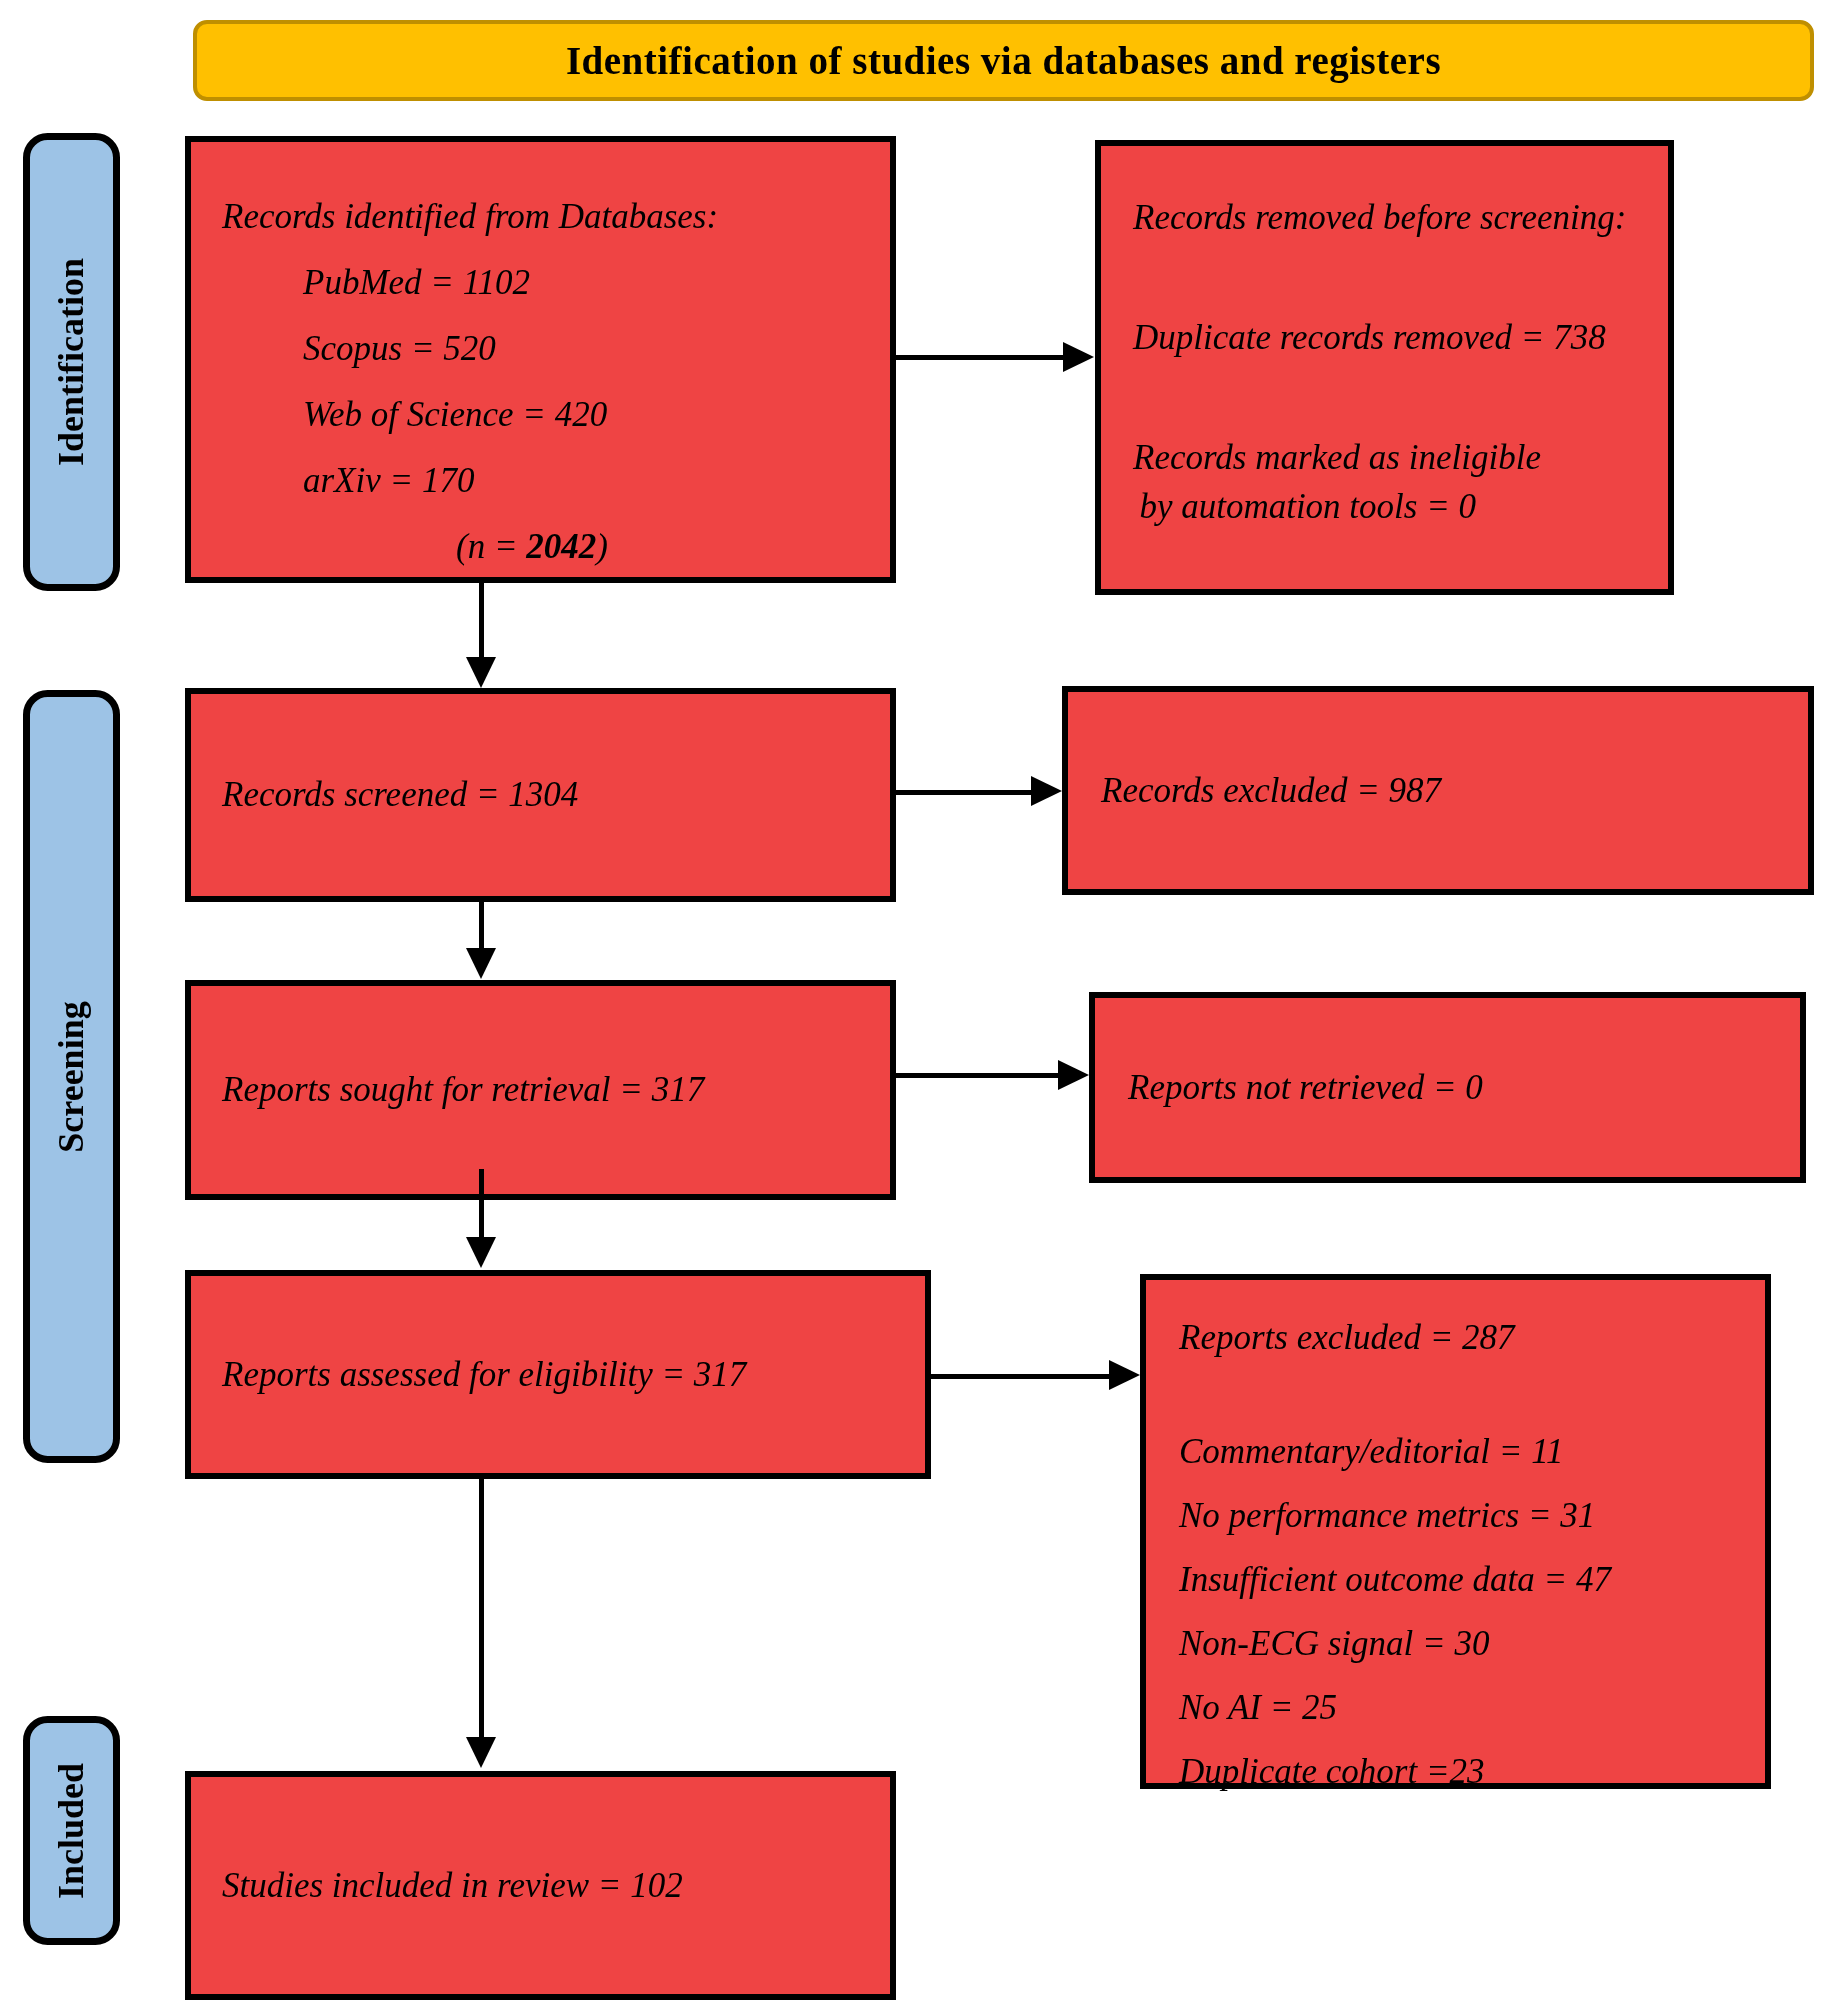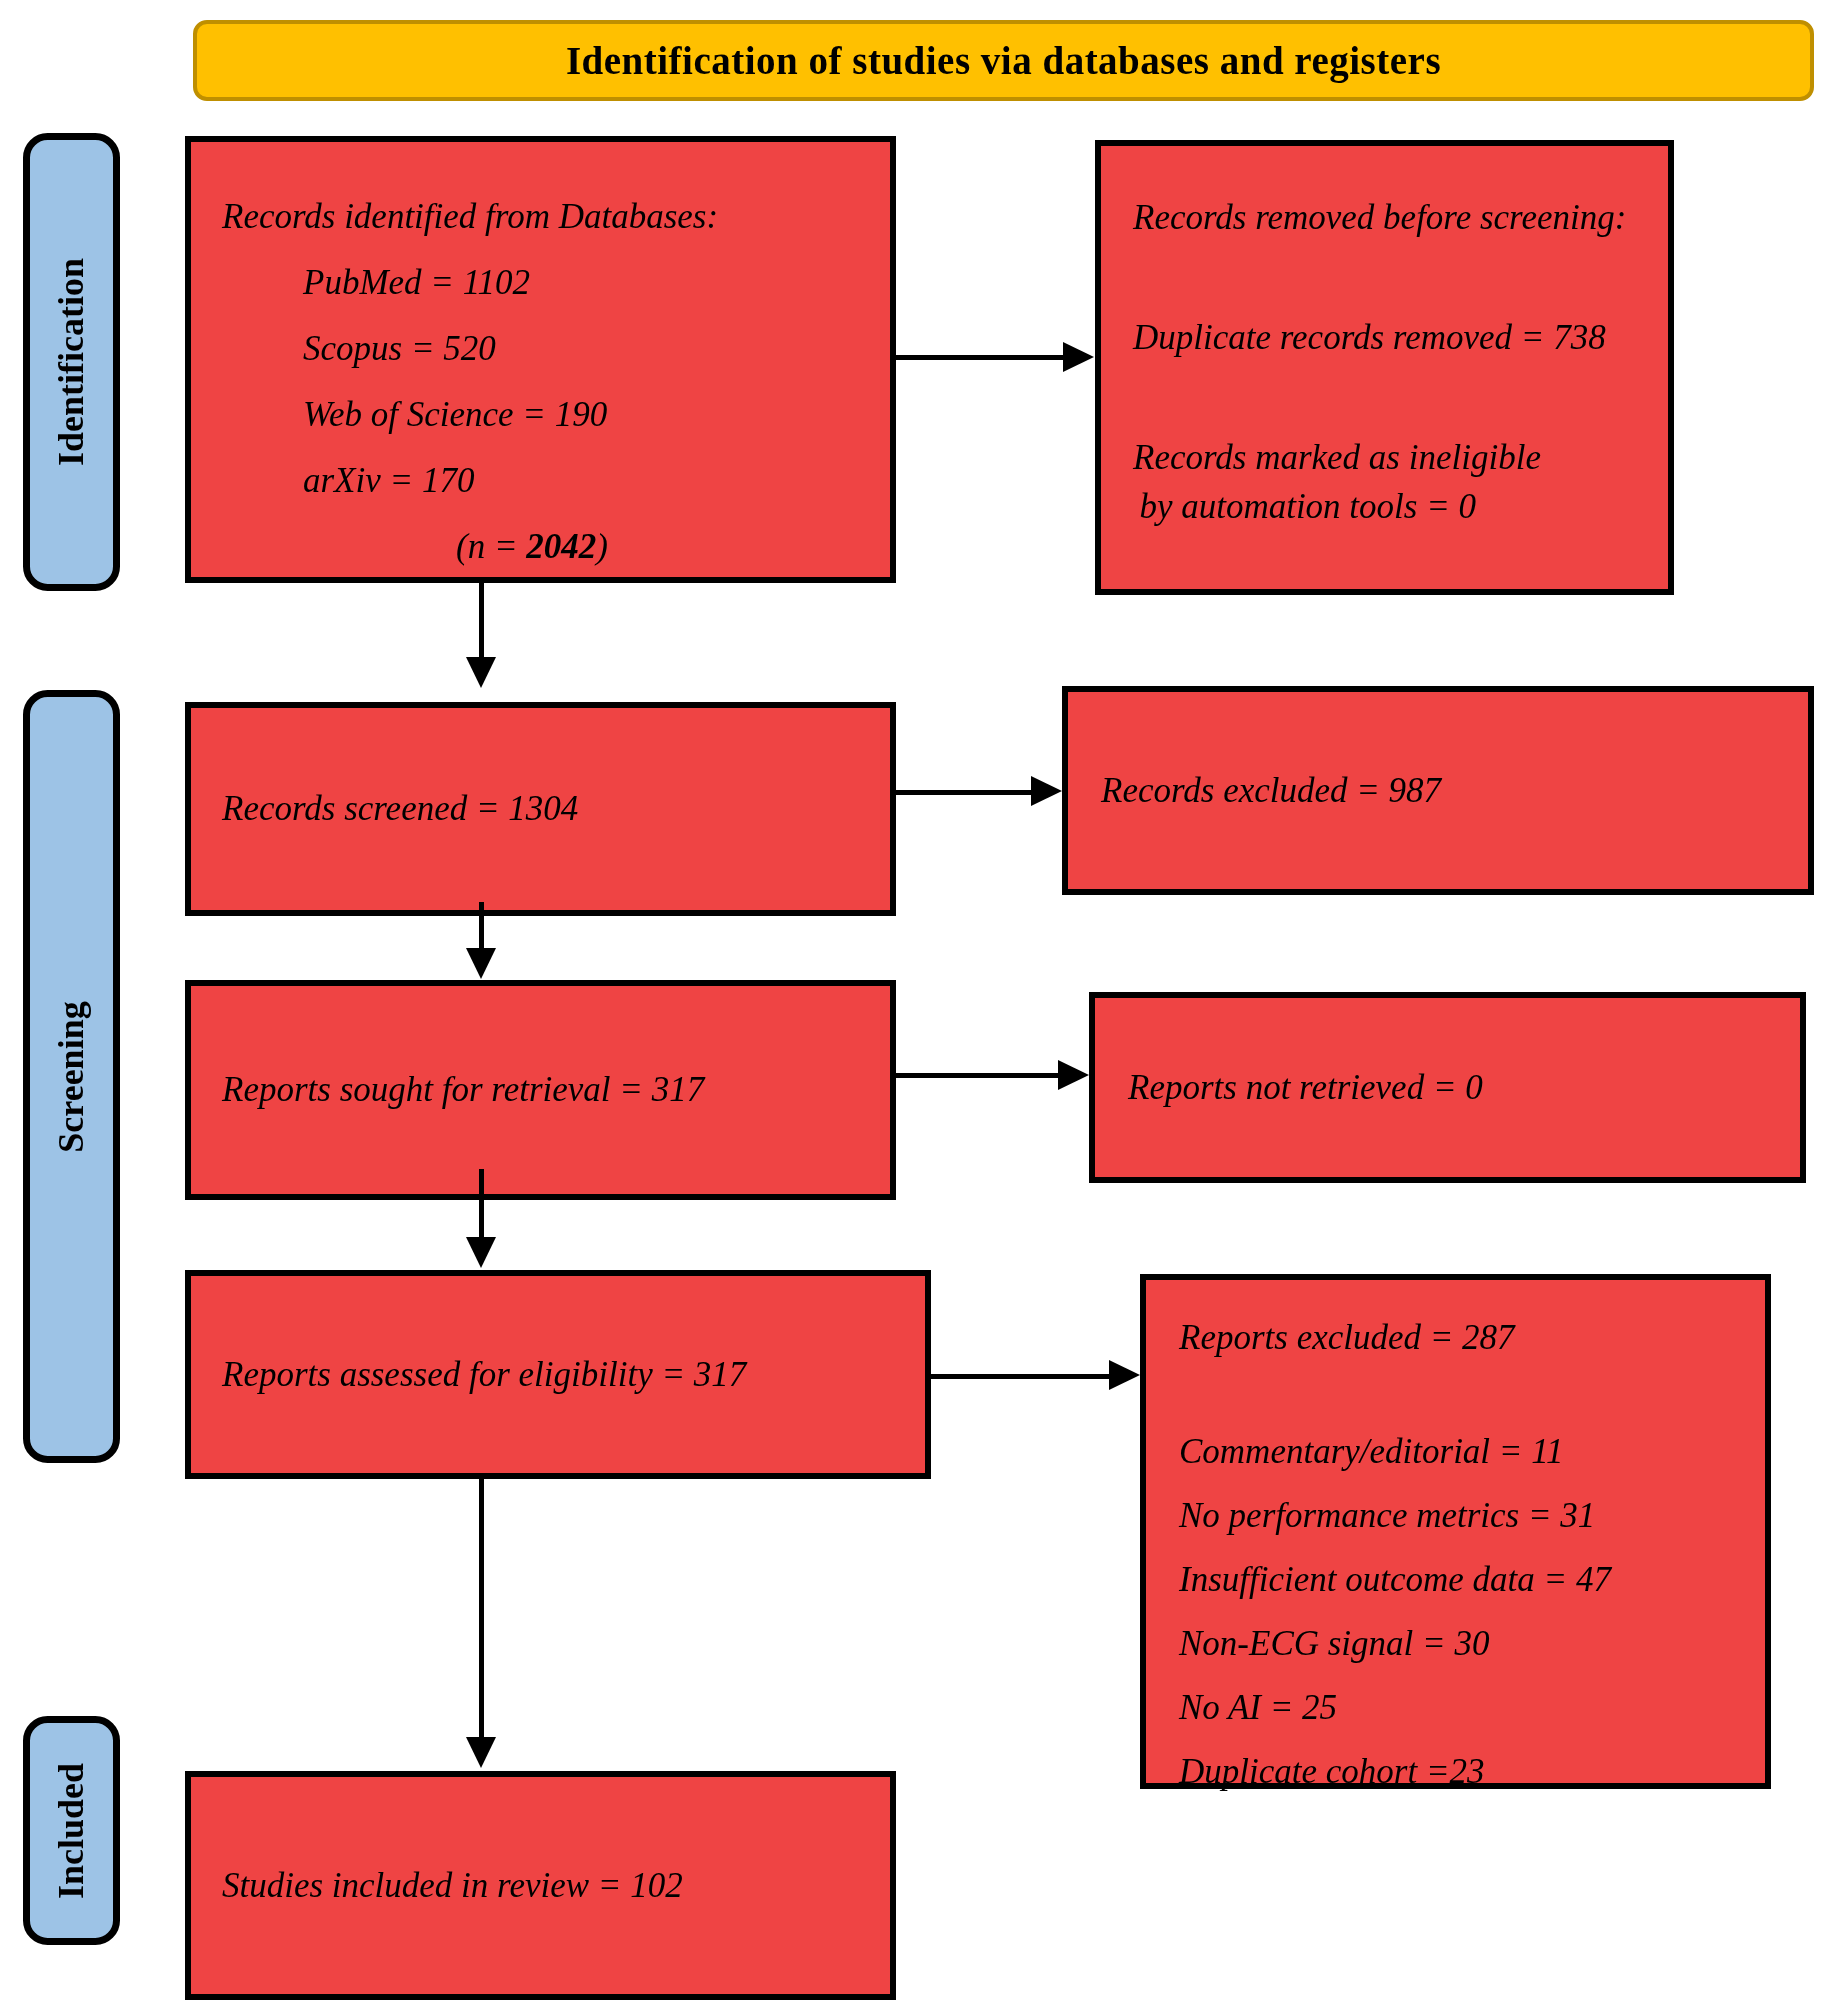--- a/index.html
+++ b/index.html
@@ -35,21 +35,21 @@
   .centerv{display:flex;align-items:center;}
   .bA{left:185px;top:136px;width:711px;height:447px;padding:42px 13px 0 31px;}
   .bA .row{line-height:66px;}
   .bA .sub{margin-left:81px;}
   .bA .nline{margin-left:234px;}
   .bA .nbold{font-weight:bold;}
   .bB{left:1095px;top:140px;width:579px;height:455px;padding:47px 13px 0 32px;}
   .bB .t{line-height:49px;}
   .bB .g{margin-top:71px;line-height:49px;}
   .bB .cont{line-height:49px;padding-left:6.4px;}
-  .bC{left:185px;top:688px;width:711px;height:214px;padding-left:31px;margin-top:14px;}
+  .bC{left:185px;top:688px;width:711px;height:214px;padding-left:31px;}
   .bD{left:1062px;top:686px;width:752px;height:209px;padding-left:33px;}
   .bE{left:185px;top:980px;width:711px;height:220px;padding-left:31px;}
   .bF{left:1089px;top:992px;width:717px;height:191px;padding-left:33px;}
   .bG{left:185px;top:1270px;width:746px;height:209px;padding-left:31px;}
   .bH{left:1140px;top:1274px;width:631px;height:515px;padding:33px 10.7px 0 33px;}
   .bH .t{line-height:49px;}
   .bH .reasons{margin-top:58px;}
   .bH .reasons div{line-height:64px;}
   .bI{left:185px;top:1771px;width:711px;height:229px;padding-left:31px;}
 
@@ -84,21 +84,21 @@
     <span class="vtxt">Screening</span>
   </div>
   <div class="abs phase ph-included">
     <span class="vtxt">Included</span>
   </div>
 
   <div class="abs fbox bA">
     <div class="row">Records identified from Databases:</div>
     <div class="row sub">PubMed = 1102</div>
     <div class="row sub">Scopus = 520</div>
-    <div class="row sub">Web of Science = 190</div>
+    <div class="row sub">Web of Science = 420</div>
     <div class="row sub">arXiv = 170</div>
     <div class="row nline"><span>(n = </span><span class="nbold">2042</span><span>)</span></div>
   </div>
 
   <div class="abs fbox bB">
     <div class="t">Records removed before screening:</div>
     <div class="g">Duplicate records removed = 738</div>
     <div class="g">Records marked as ineligible</div>
     <div class="cont">by automation tools = 0</div>
   </div>

